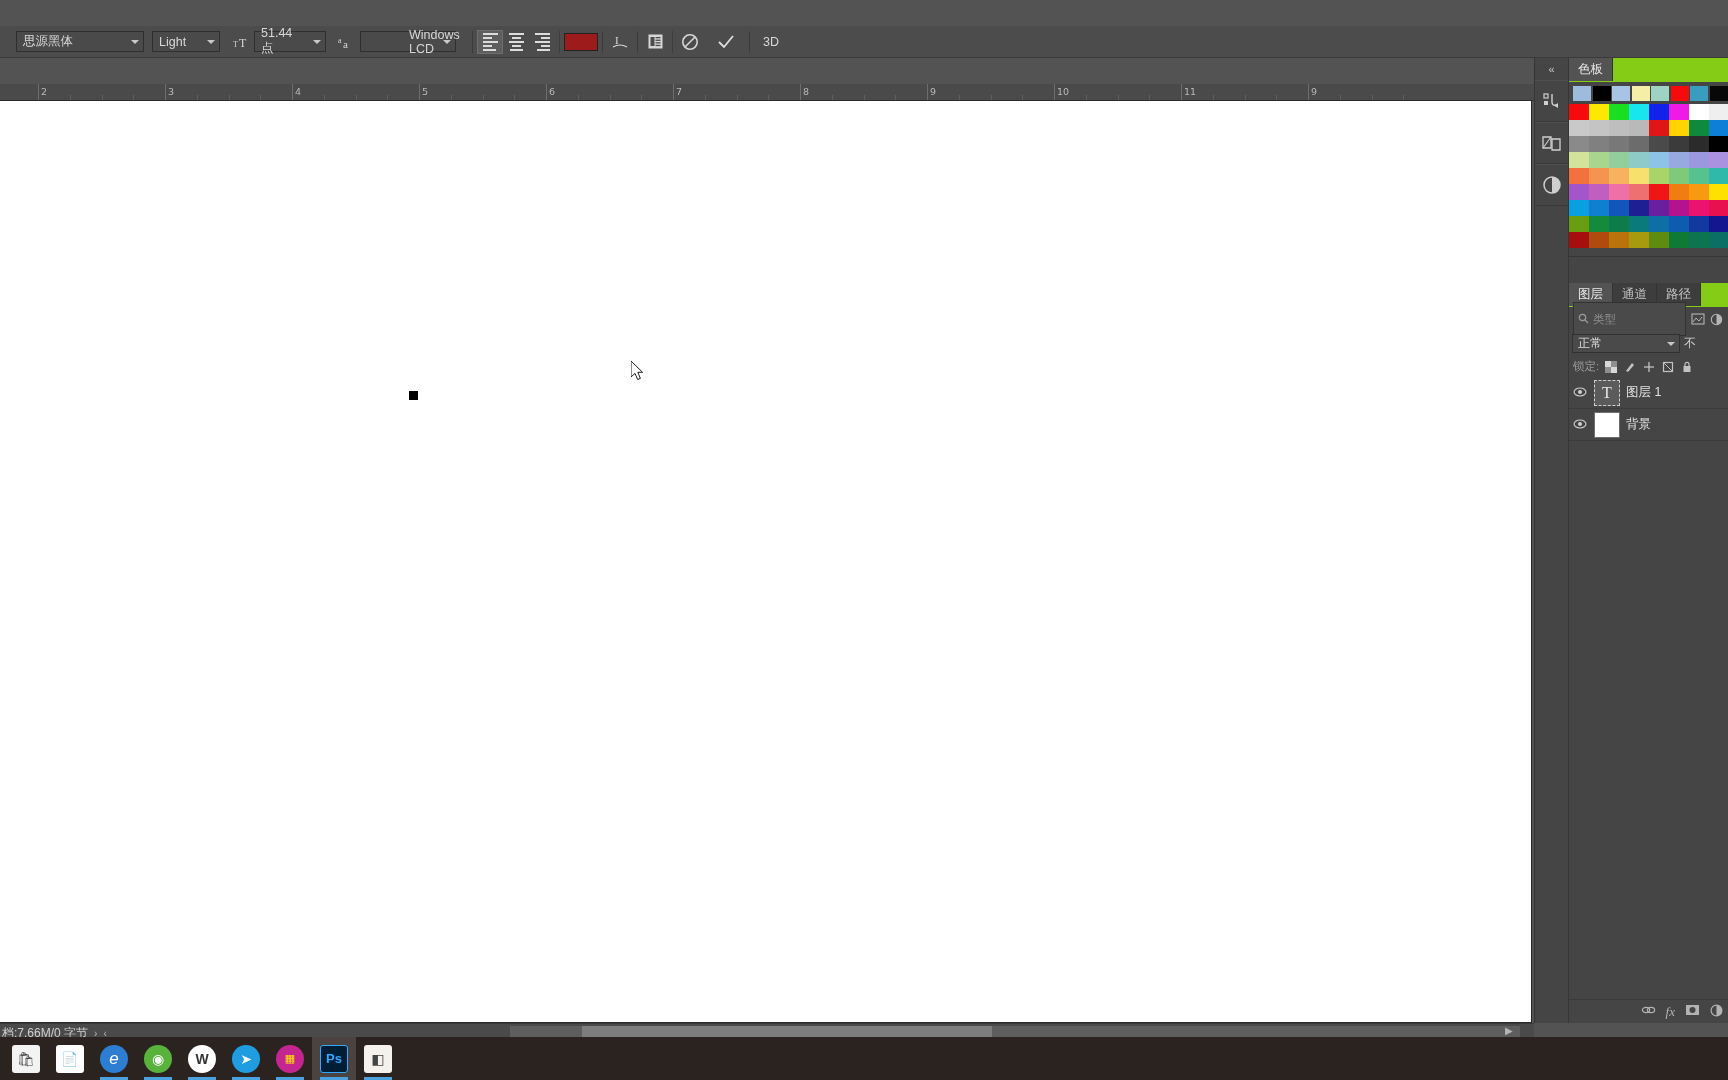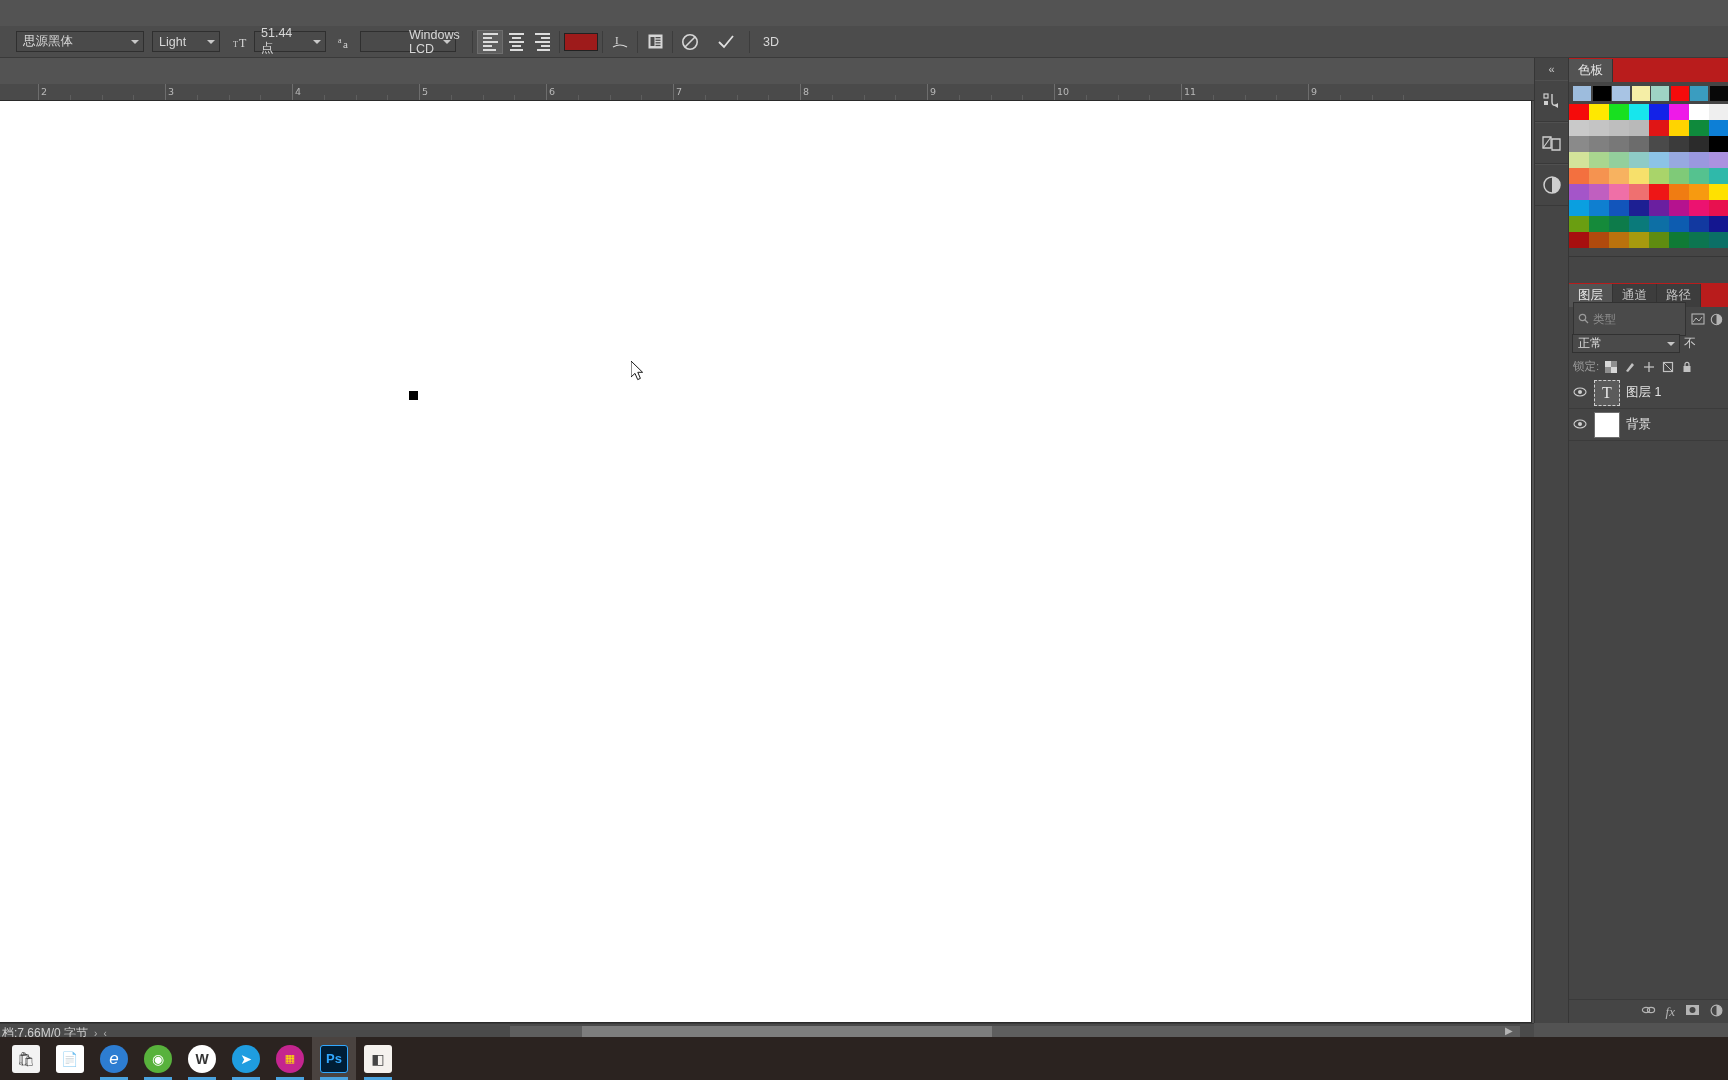--- a/index.html
+++ b/index.html
@@ -144,21 +144,21 @@
     justify-content: center; border-bottom: 1px solid #393939;
     border-top: 1px solid #505050;
   }
 
   
   .panels {
     position: absolute; left: 1568px; top: 58px; width: 160px; height: 965px;
     background: #454545; border-left: 1px solid #363636;
   }
   .panel-tabrow {
-    display: flex; height: 24px; background: #b91c1c; align-items: center;
+    display: flex; height: 24px; background: #84cc16; align-items: flex-start;
   }
   .ptab {
     height: 23px; padding: 0 9px; display: flex; align-items: center;
     color: #c6c6c6; font-size: 12.5px; background: #3d3d3d;
     border-right: 1px solid #333;
   }
   .ptab.active { background: #535353; color: #e9e9e9; }
 
   .swatch-grid {
     display: grid; grid-template-columns: repeat(8, 1fr);

